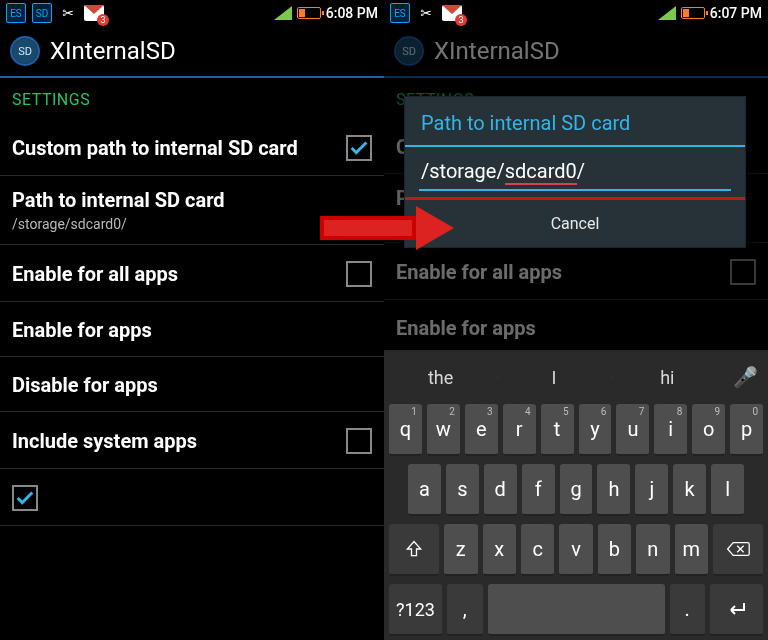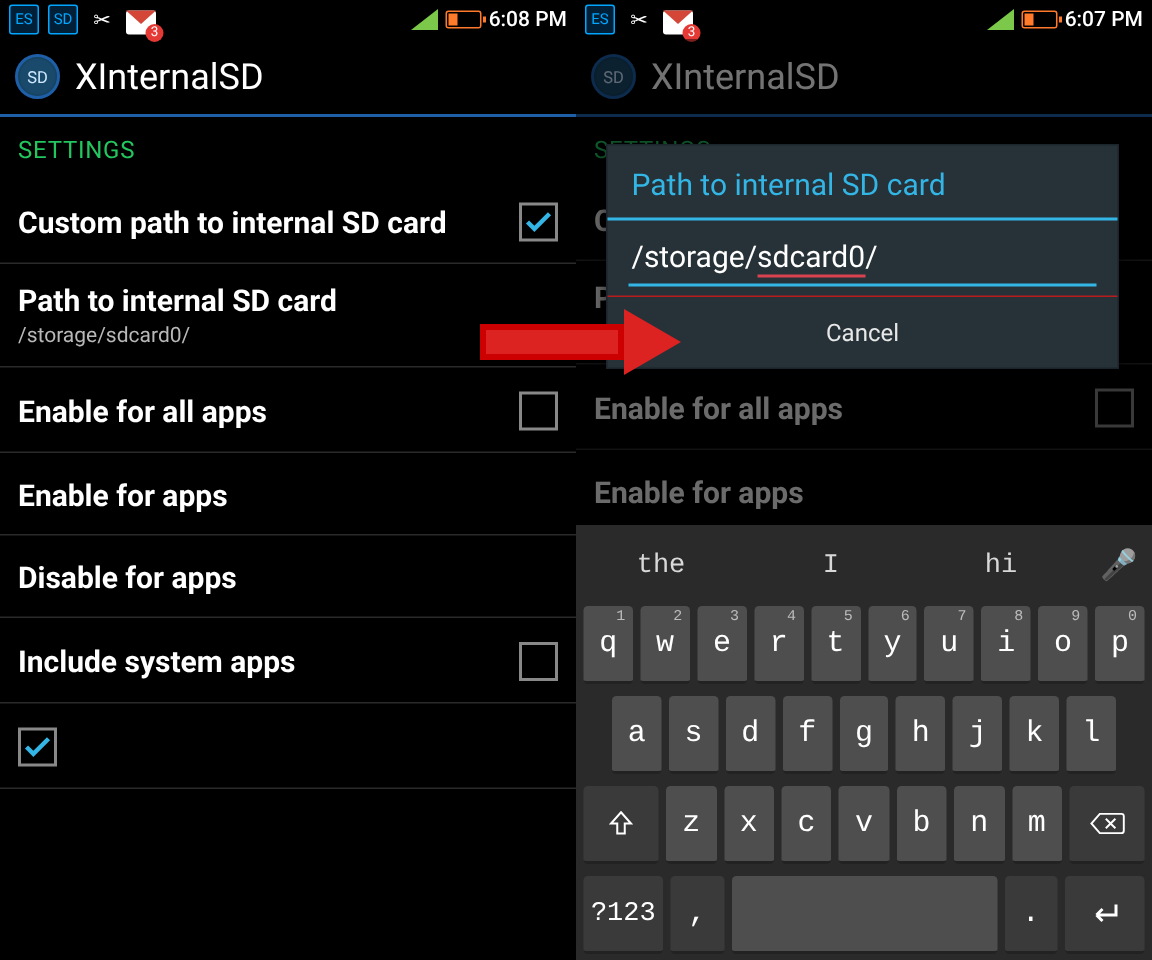--- a/index.html
+++ b/index.html
@@ -17,21 +17,21 @@
   }
   .screen.left  { left: 0; }
   .screen.right { left: 384px; }
 
   
   .status {
     height: 26px; background: #000;
     display: flex; align-items: center; justify-content: space-between;
     padding: 0 6px; font-size: 14px;
   }
-  .status .tray { display: flex; gap: 6px; align-items: flex-end; }
+  .status .tray { display: flex; gap: 6px; align-items: center; }
   .status .right-tray { display: flex; gap: 5px; align-items: center; font-weight: 500;}
   .signal { display:inline-block; position:relative; width:18px; height:14px; }
   .signal::before {
     content:""; position:absolute; bottom:0; left:0;
     border-style: solid; border-width: 0 0 14px 18px;
     border-color: transparent transparent #7bc84a transparent;
   }
   .battery {
     width: 24px; height: 12px; border: 1.5px solid #ff7a2a; border-radius: 2px;
     position: relative;
@@ -99,21 +99,21 @@
   .dialog .dlg-input {
     margin: 0 14px 6px;
     border: none; border-bottom: 2px solid #33b5e5;
     background: transparent; color: #fff;
     font-size: 20px; padding: 4px 2px 6px; width: calc(100% - 28px);
   }
   .dialog .dlg-input .spellwave {
     border-bottom: 2px solid #d9434f;
   }
   .dialog .dlg-btns {
-    display:flex; border-top:1px solid #b91c1c;
+    display:flex; border-top:3px solid #b91c1c;
   }
   .dialog .dlg-btn {
     flex:1; text-align:center; padding: 14px 0; font-size:16px; color:#e8e8e8;
   }
   .dialog .dlg-btn + .dlg-btn { border-left:1px solid #3c4a52; }
 
   
   .arrow {
     position:absolute; top:206px; left:320px; width:140px; height:44px; z-index:50;
   }
@@ -133,21 +133,21 @@
     width:0;height:0;
     border-top:22px solid transparent;
     border-bottom:22px solid transparent;
     border-left:38px solid #c00; transform:scale(.78) translateX(6px);
     opacity:0;
   }
 
   
   .kbd {
     position:absolute; left:0; right:0; bottom:0;
-    background:#2a2a2a; padding-top:4px;font-family:Liberation Mono, monospace;
+    background:#2a2a2a; padding-top:4px;
   }
   .sug {
     display:flex; height:46px; align-items:center;
     color:#d8d8d8; font-size:18px;
   }
   .sug .s { flex:1; text-align:center; position:relative;}
   .sug .s + .s::before {
     content:""; position:absolute; left:0; top:10px; bottom:10px; width:1px; background:#4a4a4a;
   }
   .sug .mic { flex:none; width:44px; text-align:center; font-size:20px; }

